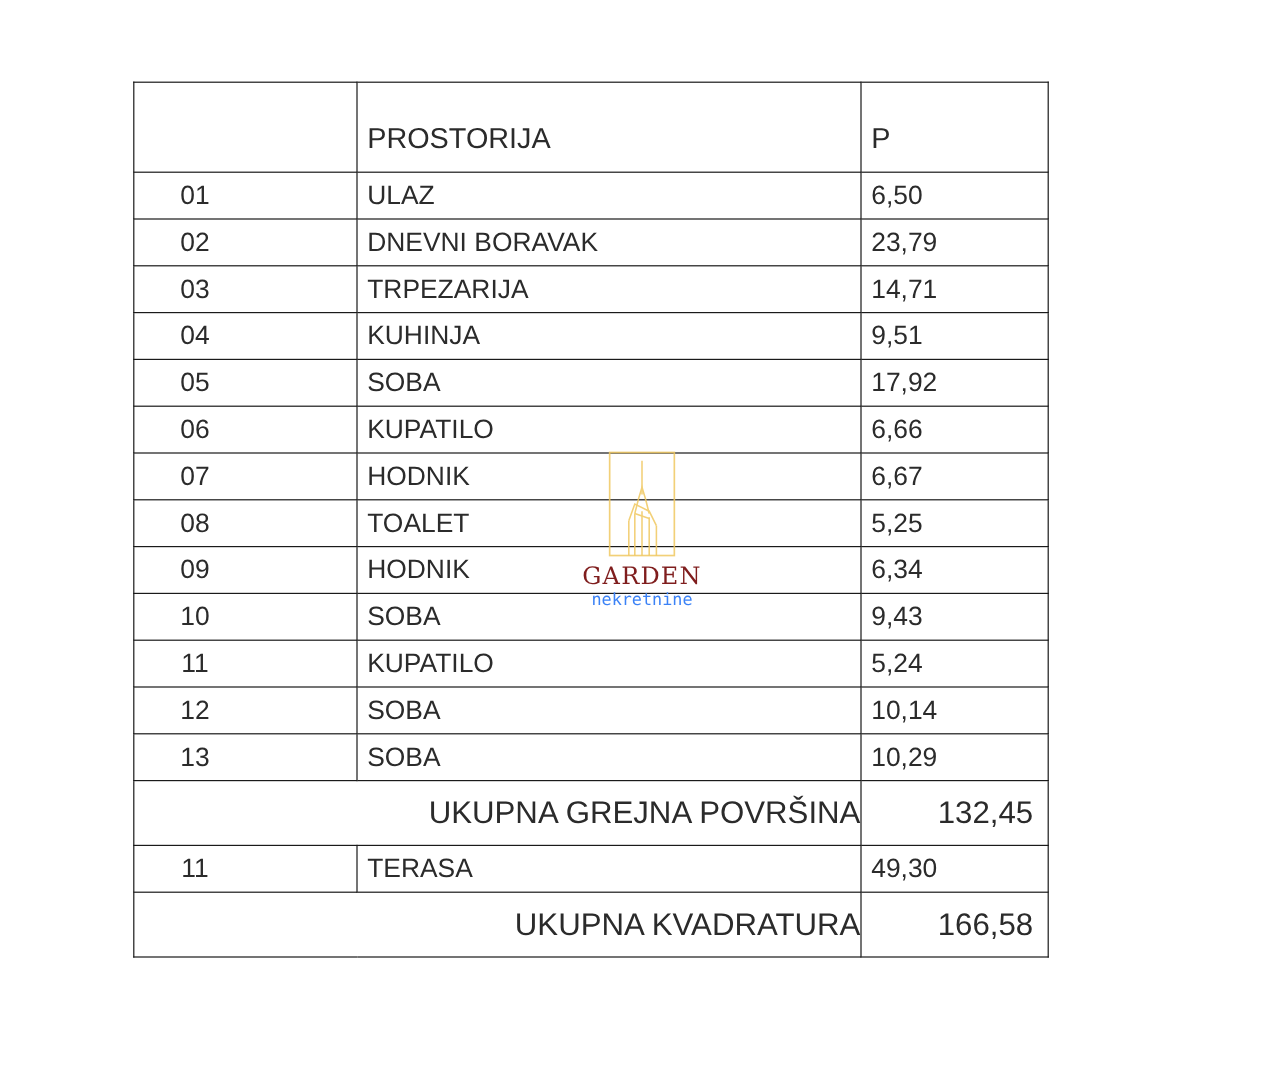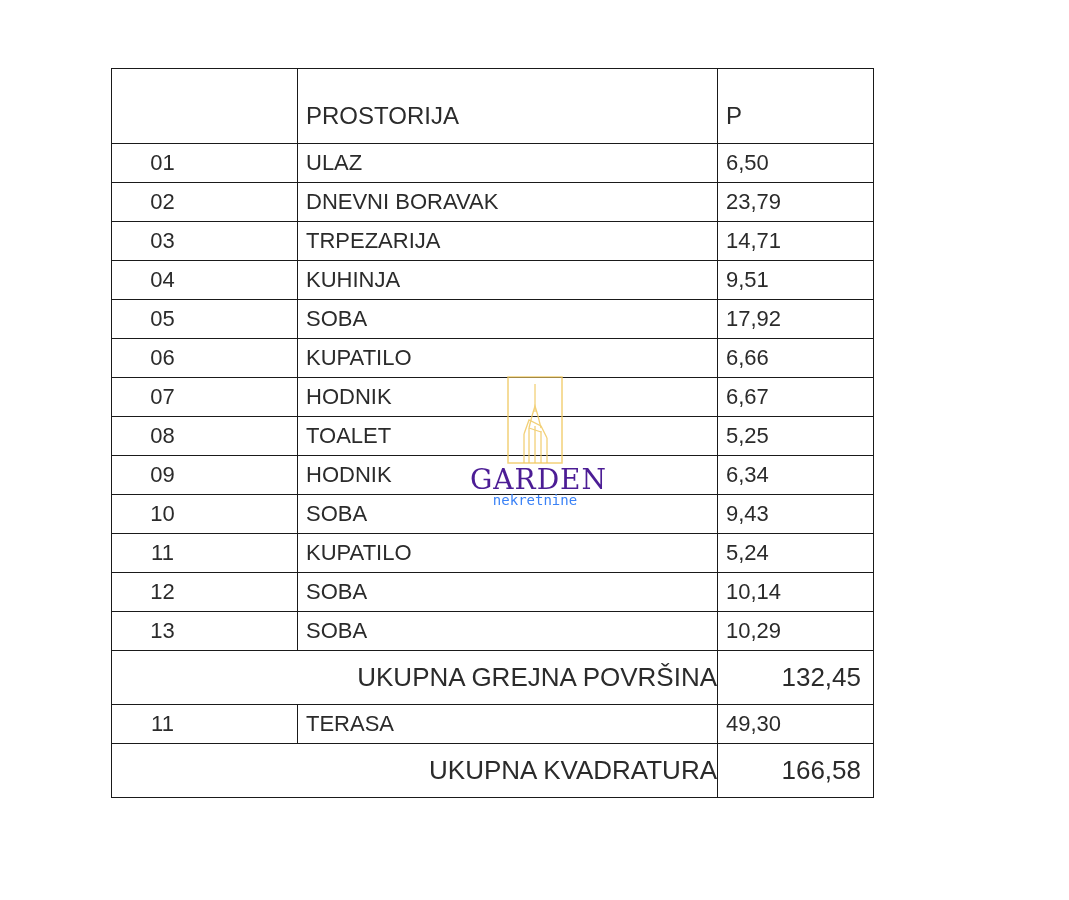--- a/index.html
+++ b/index.html
@@ -6,21 +6,21 @@
   body { width: 1069px; height: 900px; position: relative; overflow: hidden; font-family: "Liberation Sans", sans-serif; color: #2b2b2b; }
   .tbl { position: absolute; left: 111px; top: 68px; width: 762px; border-collapse: collapse; table-layout: fixed; }
   .tbl td { border: 1.5px solid #1a1a1a; padding: 0 0 0 8px; font-size: 22px; height: 38px; vertical-align: middle; white-space: nowrap; }
   .tbl td.num { text-align: center; padding-left: 0; padding-right: 84px; }
   .tbl tr.head td { height: 54px; font-size: 24px; padding-top: 20px; }
   .tbl tr.total td { height: 53px; font-size: 26px; }
   .tbl tr.total td.lbl { text-align: right; }
   .tbl tr.total td.val { text-align: right; padding-right: 12px; }
   .wm { position: absolute; left: 470px; top: 376px; width: 130px; text-align: center; pointer-events: none; }
   .wm-logo { display: block; margin: 0 auto; }
-  .wm-brand { font-family: "DejaVu Serif", serif; font-size: 28px; color: #4c1d95; letter-spacing: 1px; margin-top: 4px; line-height: 24px; }
+  .wm-brand { font-family: "DejaVu Serif", serif; font-size: 20px; color: #7f1d1d; letter-spacing: 1px; margin-top: 4px; line-height: 24px; }
   .wm-sub { font-family: "DejaVu Sans Mono", monospace; font-size: 14px; color: #3b82f6; line-height: 16px; }
 </style>
 </head>
 <body>
 
 <table class="tbl">
   <colgroup>
     <col style="width:186px">
     <col style="width:420px">
     <col style="width:156px">

